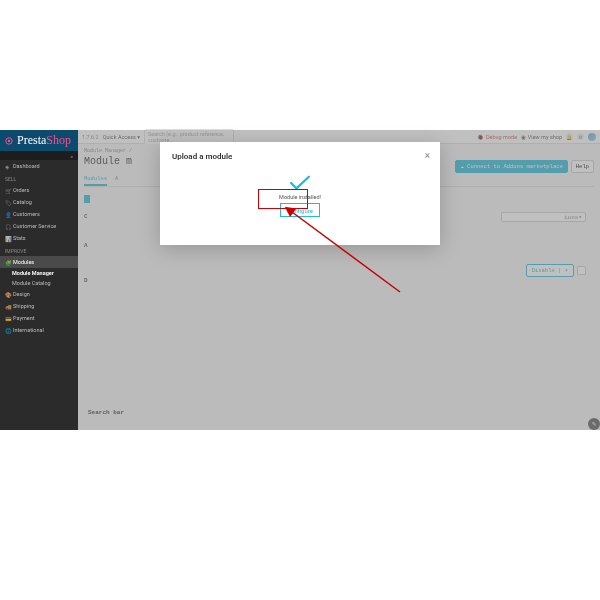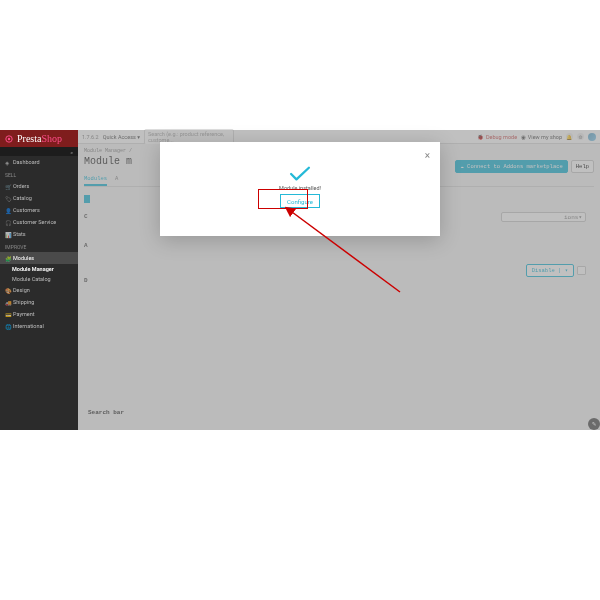--- a/index.html
+++ b/index.html
@@ -1,19 +1,19 @@
 <!DOCTYPE html>
 <html><head>
 <meta charset="utf-8">
 <style>
 * { margin: 0; padding: 0; box-sizing: border-box; }
 body { font-family: -apple-system, BlinkMacSystemFont, "Segoe UI", Roboto, sans-serif; width: 600px; height: 600px; background: #fff; overflow: hidden; position: relative; }
 .app { position: absolute; top: 130px; left: 0; width: 600px; height: 300px; background: #e8e8e8; display: flex; font-size: 6px; }
 .sidebar { width: 78px; background: #2b2b2b; color: #bbb; display: flex; flex-direction: column; }
-.brand { background: #7f1d1d; padding: 3px 5px; display: flex; align-items: center; gap: 4px; font-size: 10px; font-family: Georgia, serif; }
+.brand { background: #0c4a6e; padding: 3px 5px; display: flex; align-items: center; gap: 4px; font-size: 12px; font-family: Georgia, serif; }
 .brand svg { flex-shrink: 0; }
 .brand-t1 { color: #fff; }
 .brand-t2 { color: #ff4d8a; }
 .collapse { background: #1d1d1d; text-align: right; padding: 1px 5px; font-size: 6px; color: #888; }
 .nav-item { padding: 3px 5px; display: flex; align-items: center; gap: 3px; font-size: 5.5px; cursor: pointer; }
 .nav-item.active { background: #4a4a4a; color: #fff; }
 .nav-section { padding: 4px 5px 2px; font-size: 5px; color: #888; text-transform: uppercase; }
 .nav-sub { padding: 2px 5px 2px 12px; font-size: 5.5px; cursor: pointer; }
 .nav-sub.active { color: #fff; font-weight: 600; }
 .nav-ico { width: 5px; height: 5px; display: inline-block; opacity: 0.7; }
@@ -154,20 +154,21 @@
       <span style="width:9px;height:9px;border:1px solid #ccc;background:#fff;border-radius:1px"></span>
     </div>
     <div class="row-label" style="margin-top:28px">D</div>
     <div class="result-title">Search bar</div>
     <div class="maint-badge">✎</div>
   </div>
 
   <div class="overlay"></div>
 
   <div class="modal">
+    <div class="modal-title">Upload a module</div>
     <div class="modal-close">×</div>
     <div class="modal-body">
       <svg class="check" viewBox="0 0 24 18">
           <path d="M2 9 L8 15 L22 2" fill="none" stroke="#25b9d7" stroke-width="2.6" stroke-linecap="round" stroke-linejoin="round"></path>
         </svg>
       <div class="installed-msg">Module installed!</div>
       <span class="configure-btn">Configure</span>
     </div>
   </div>
 

